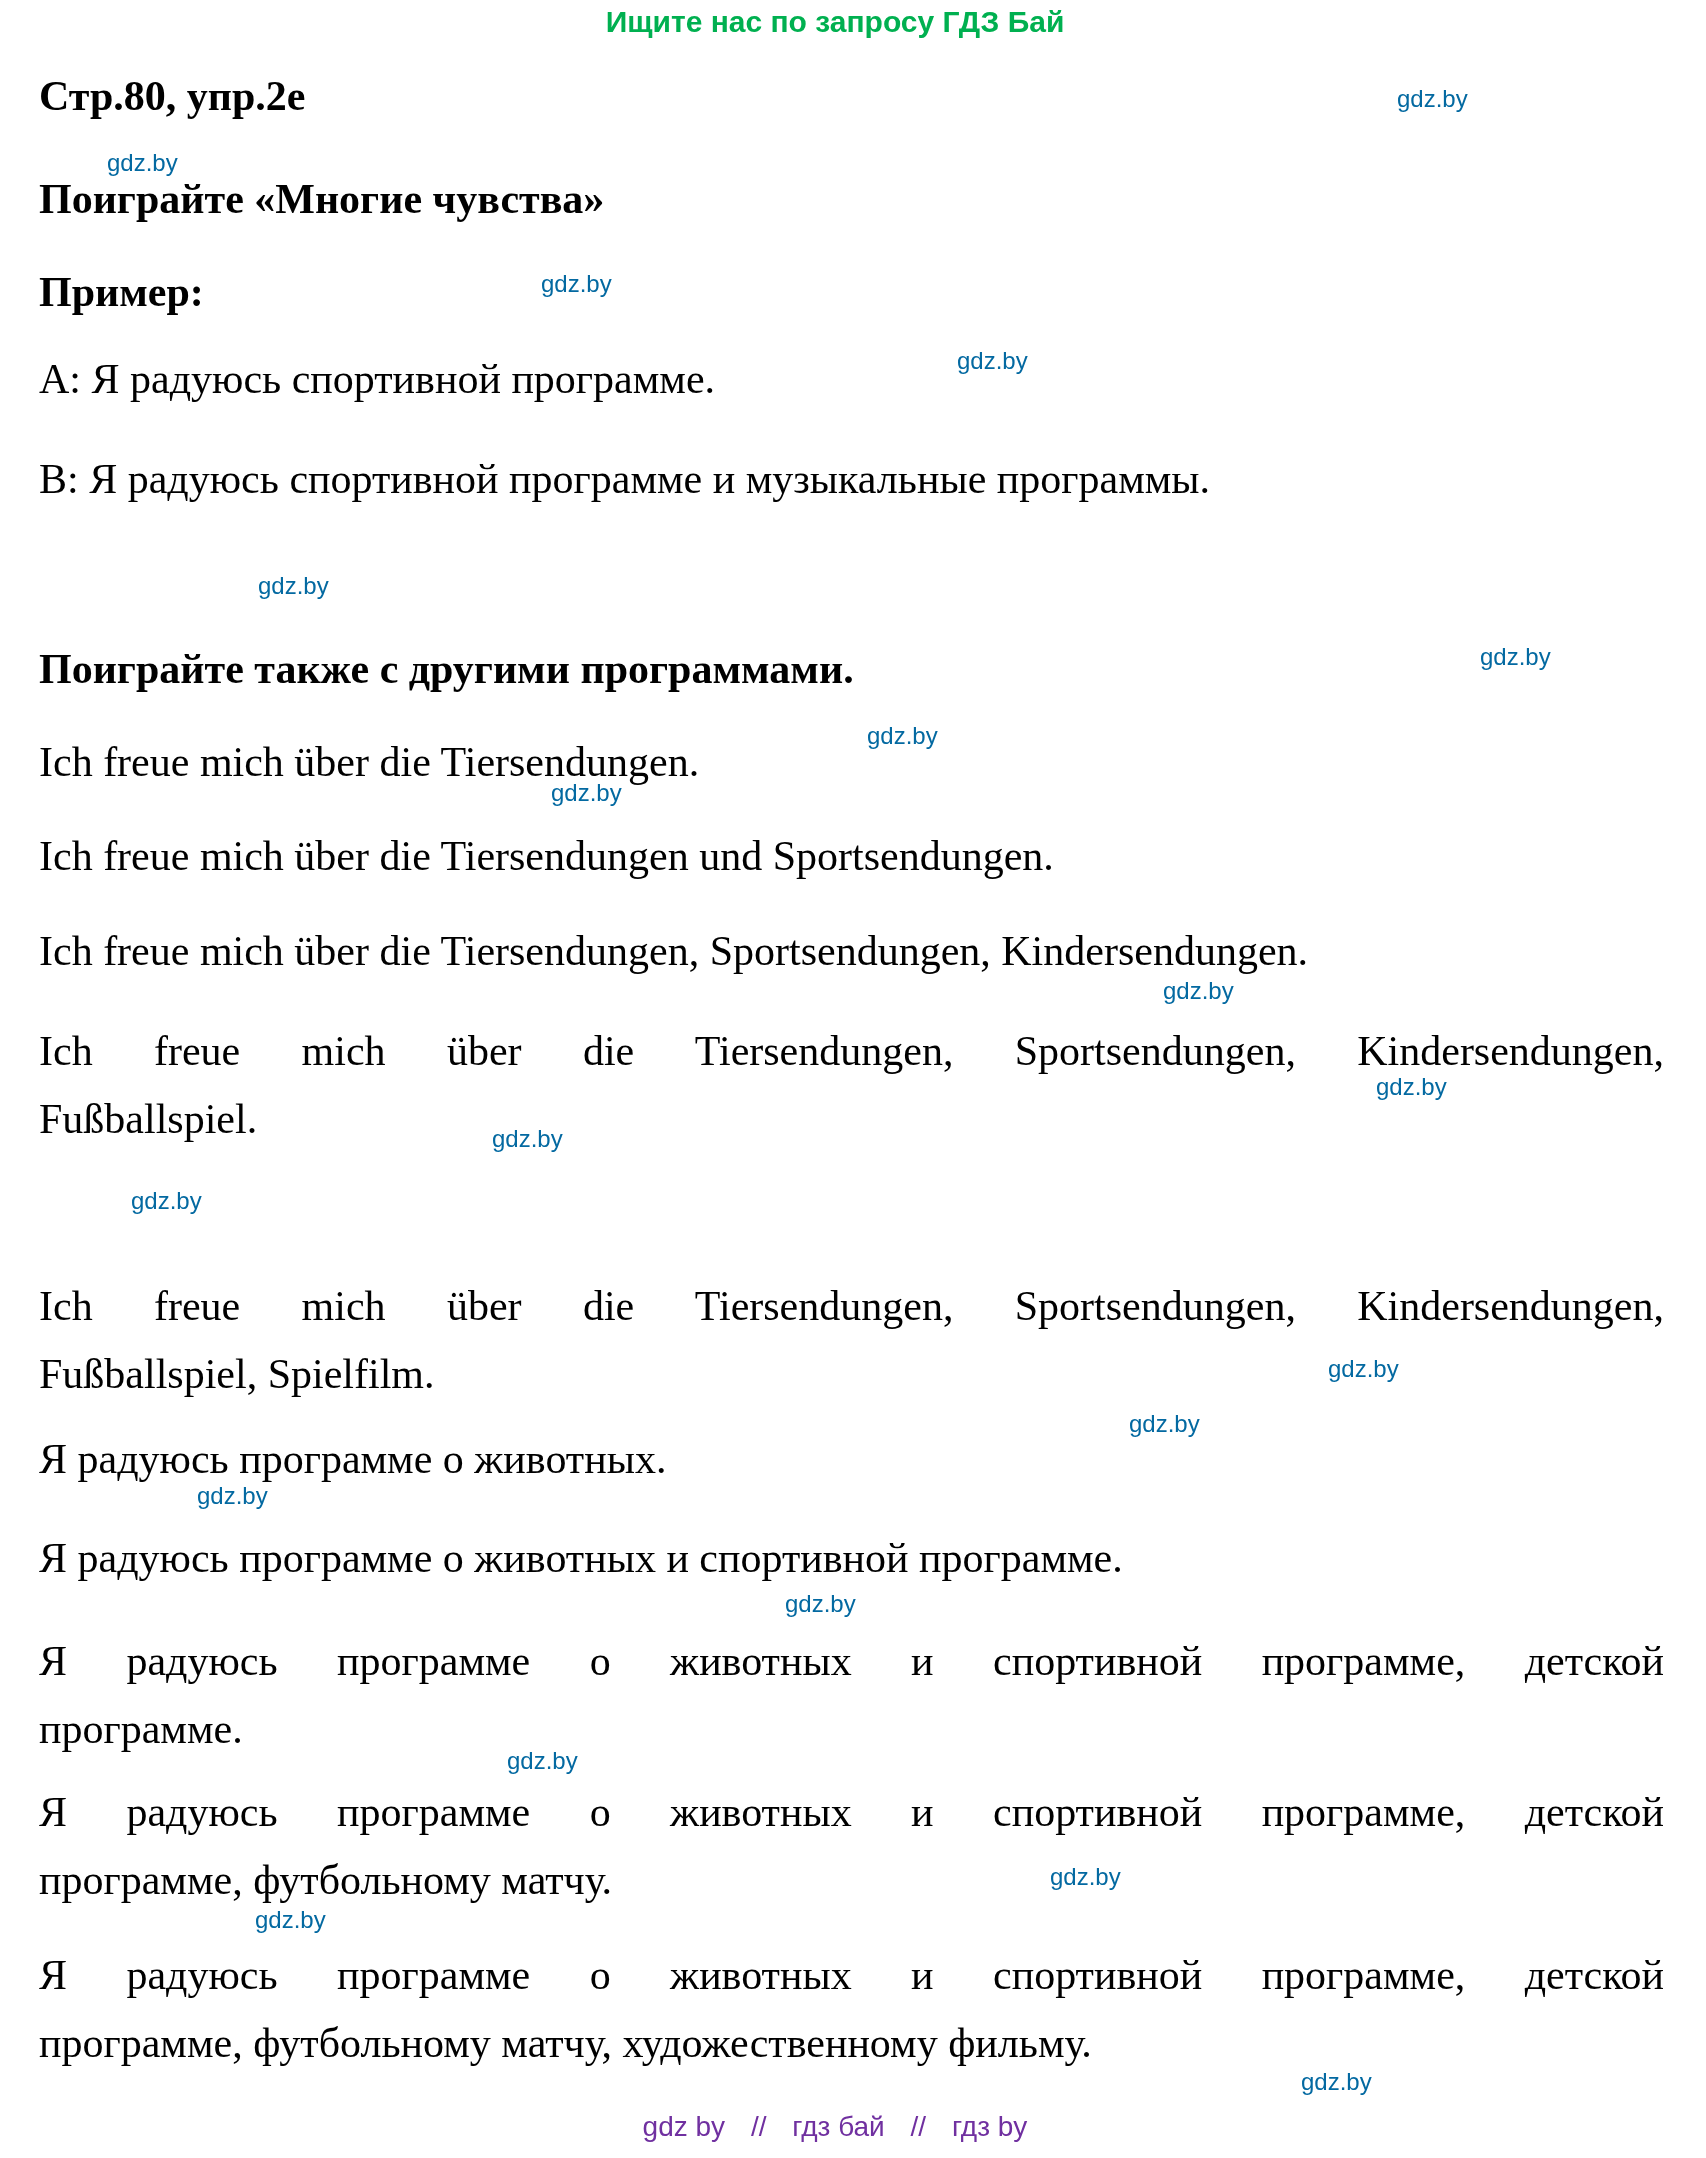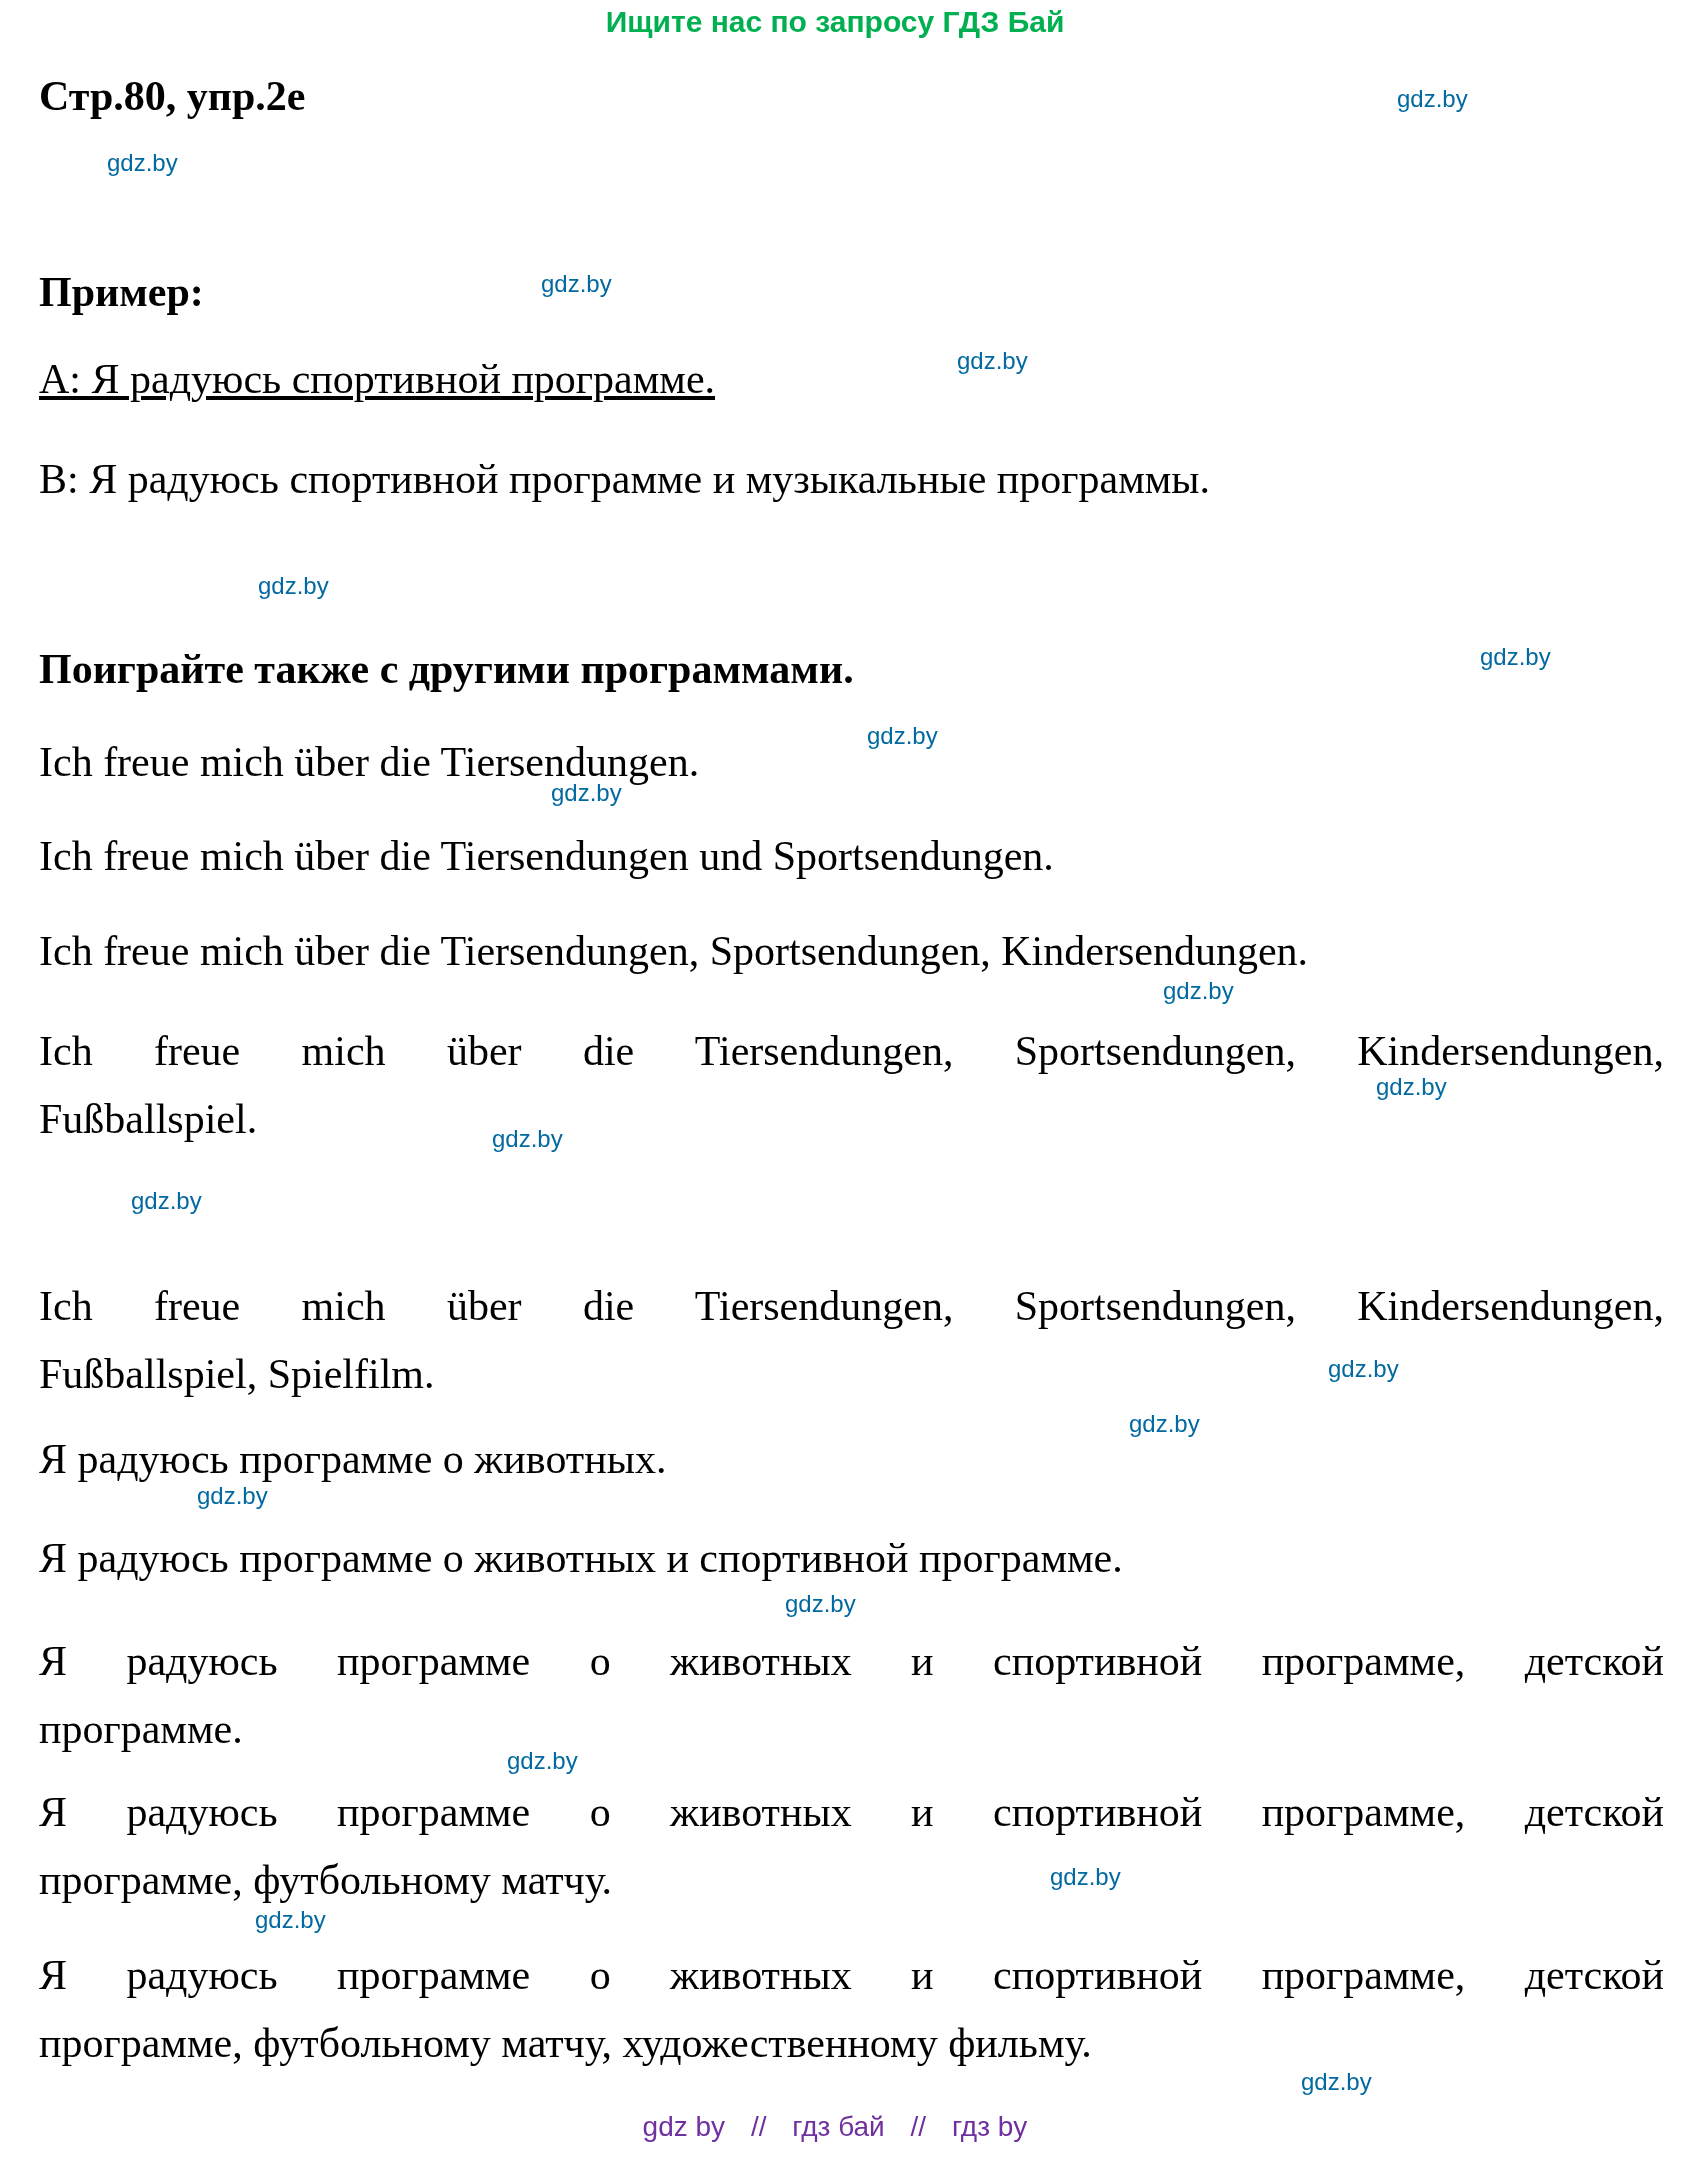--- a/index.html
+++ b/index.html
@@ -72,24 +72,25 @@
   <span class="wm" style="left:131px;  top:1187px;">gdz.by</span>
   <span class="wm" style="left:1328px; top:1355px;">gdz.by</span>
   <span class="wm" style="left:1129px; top:1410px;">gdz.by</span>
   <span class="wm" style="left:197px;  top:1482px;">gdz.by</span>
   <span class="wm" style="left:785px;  top:1590px;">gdz.by</span>
   <span class="wm" style="left:507px;  top:1747px;">gdz.by</span>
   <span class="wm" style="left:1050px; top:1863px;">gdz.by</span>
   <span class="wm" style="left:255px;  top:1906px;">gdz.by</span>
   <span class="wm" style="left:1301px; top:2068px;">gdz.by</span>
 
+  <div class="abs body-text bold" style="left:39px; top:173px;">Поиграйте «Многие чувства»</div>
 
   <div class="abs body-text bold" style="left:39px; top:266px;">Пример:</div>
 
-  <div class="abs body-text" style="left:39px; top:353px;text-decoration:underline;">А: Я радуюсь спортивной программе.</div>
+  <div class="abs body-text" style="left:39px; top:353px;">А: Я радуюсь спортивной программе.</div>
 
   <div class="abs body-text" style="left:39px; top:453px;">В: Я радуюсь спортивной программе и музыкальные программы.</div>
 
   <div class="abs body-text bold" style="left:39px; top:643px;">Поиграйте также с другими программами.</div>
 
   <div class="abs body-text" style="left:39px; top:736px;">Ich freue mich über die Tiersendungen.</div>
 
   <div class="abs body-text" style="left:39px; top:830px;">Ich freue mich über die Tiersendungen und Sportsendungen.</div>
 
   <div class="abs body-text" style="left:39px; top:925px;">Ich freue mich über die Tiersendungen, Sportsendungen, Kindersendungen.</div>

